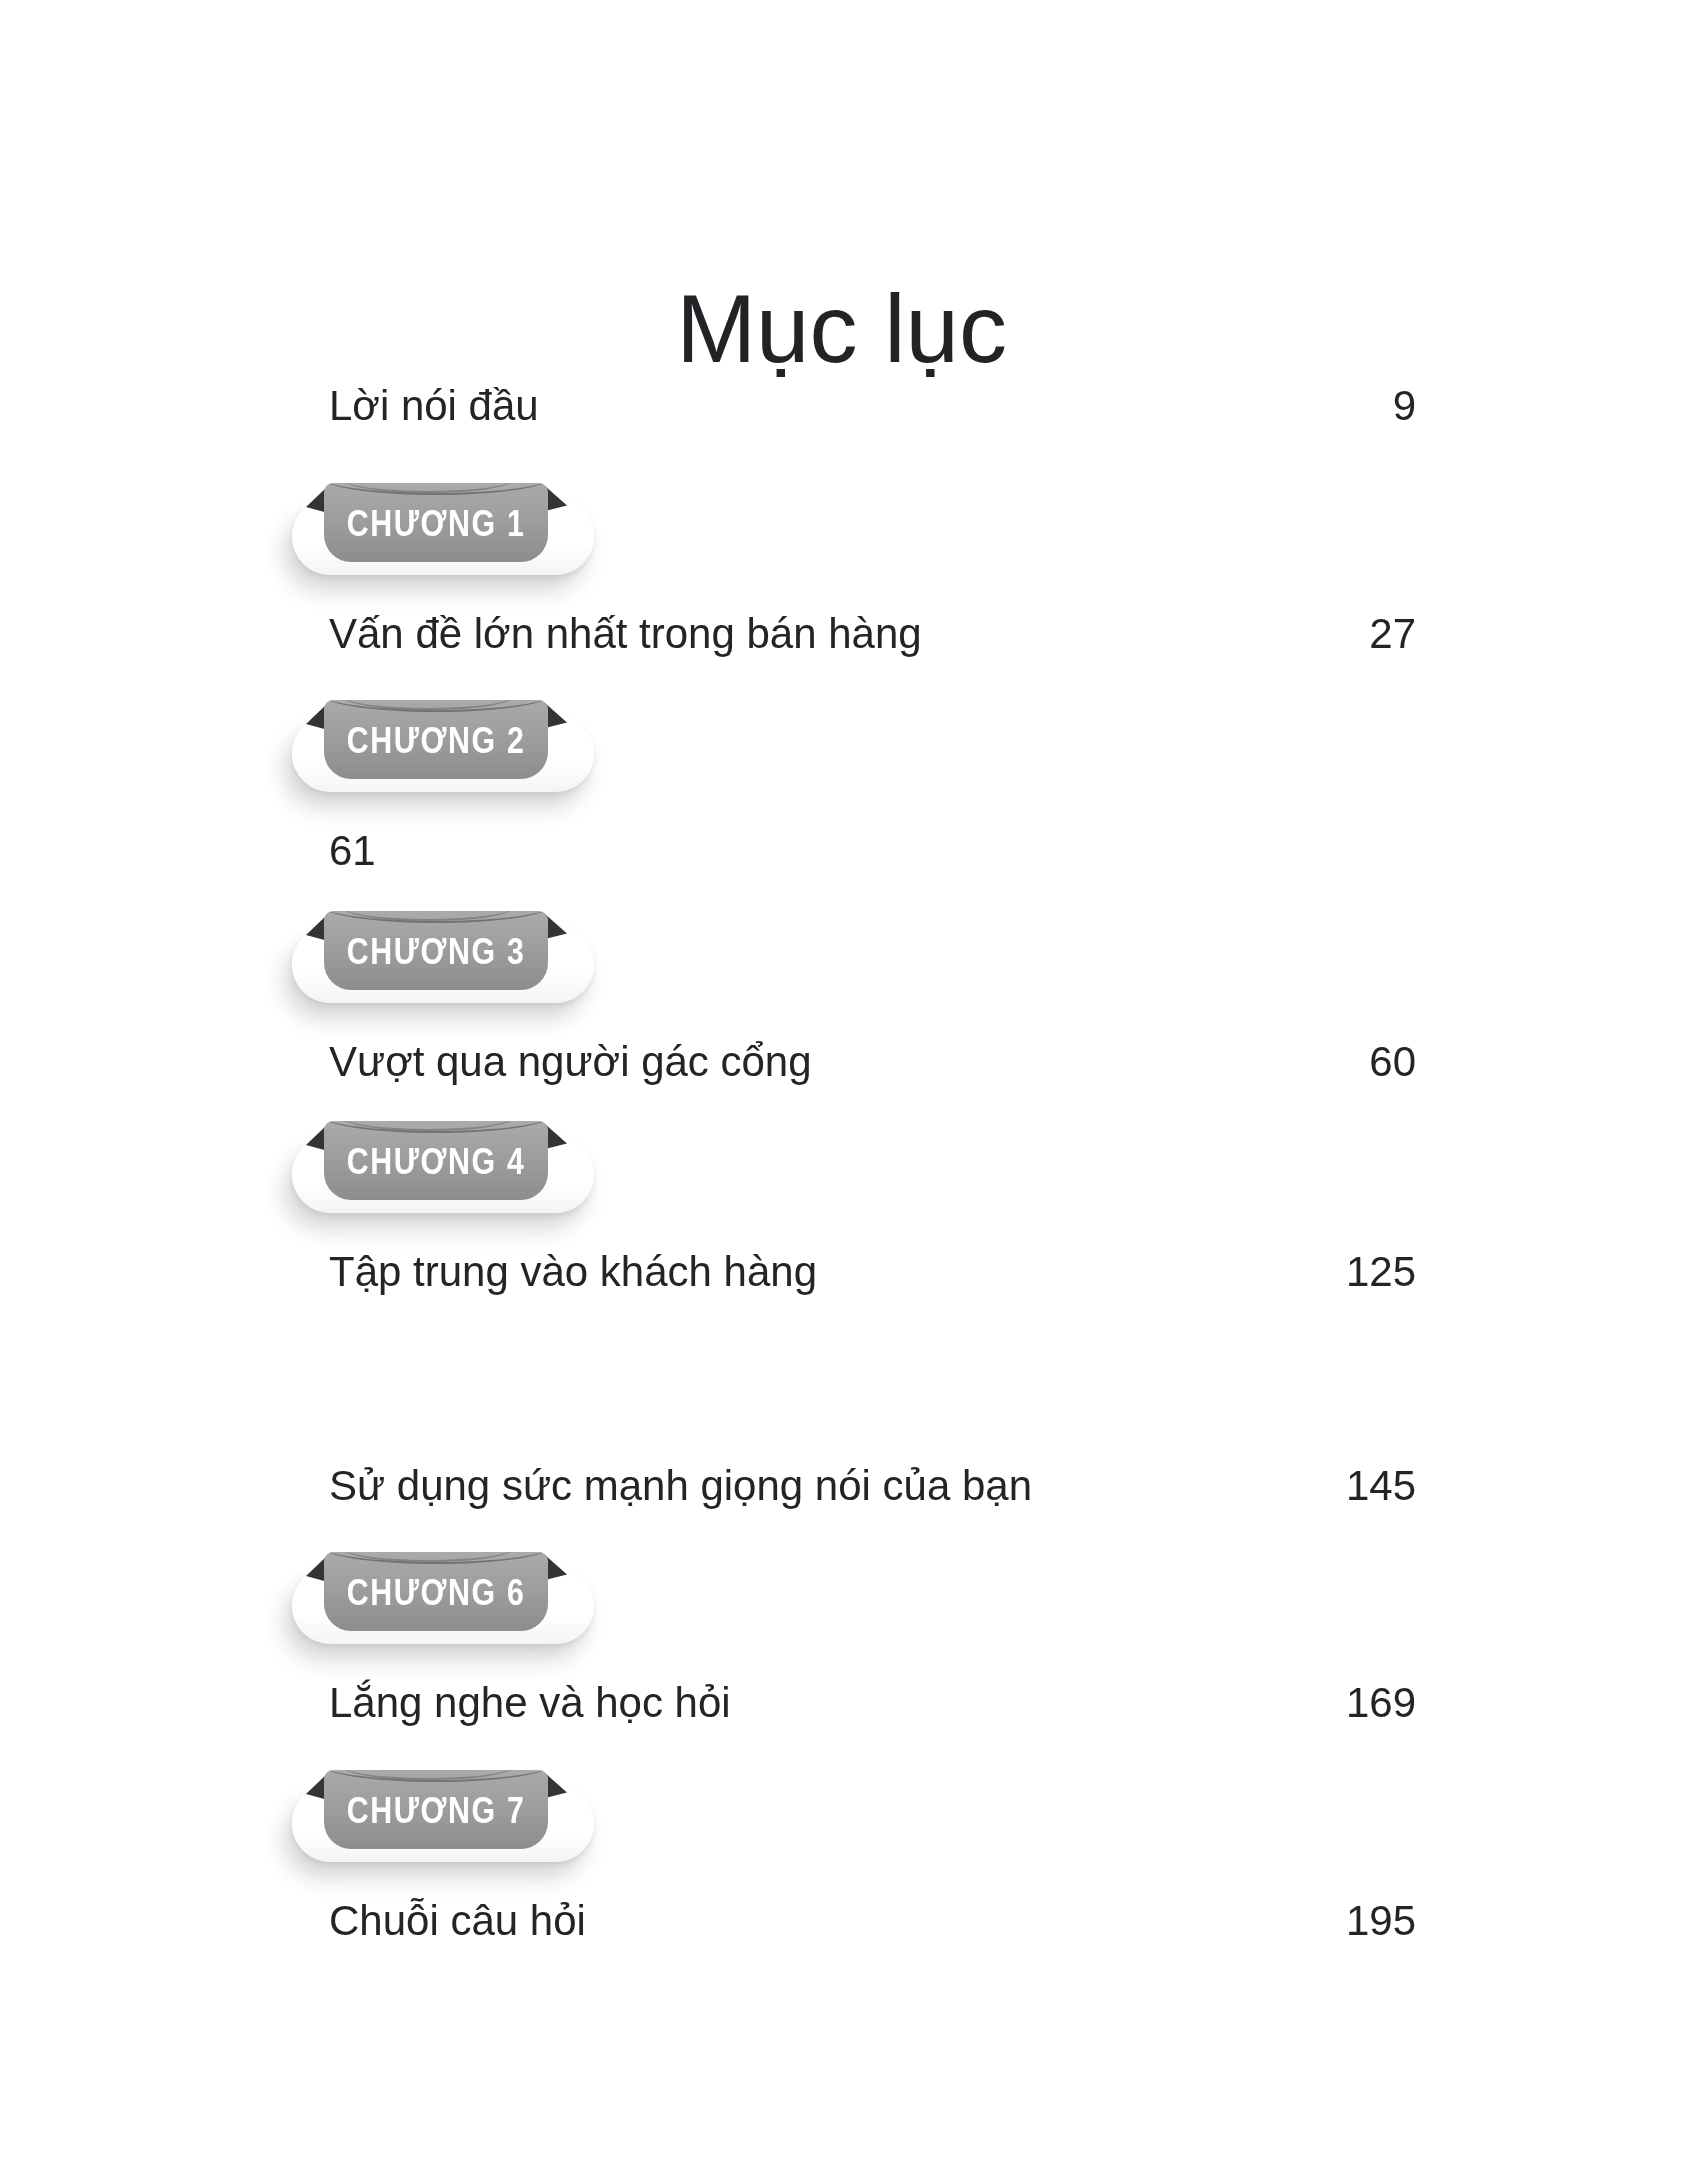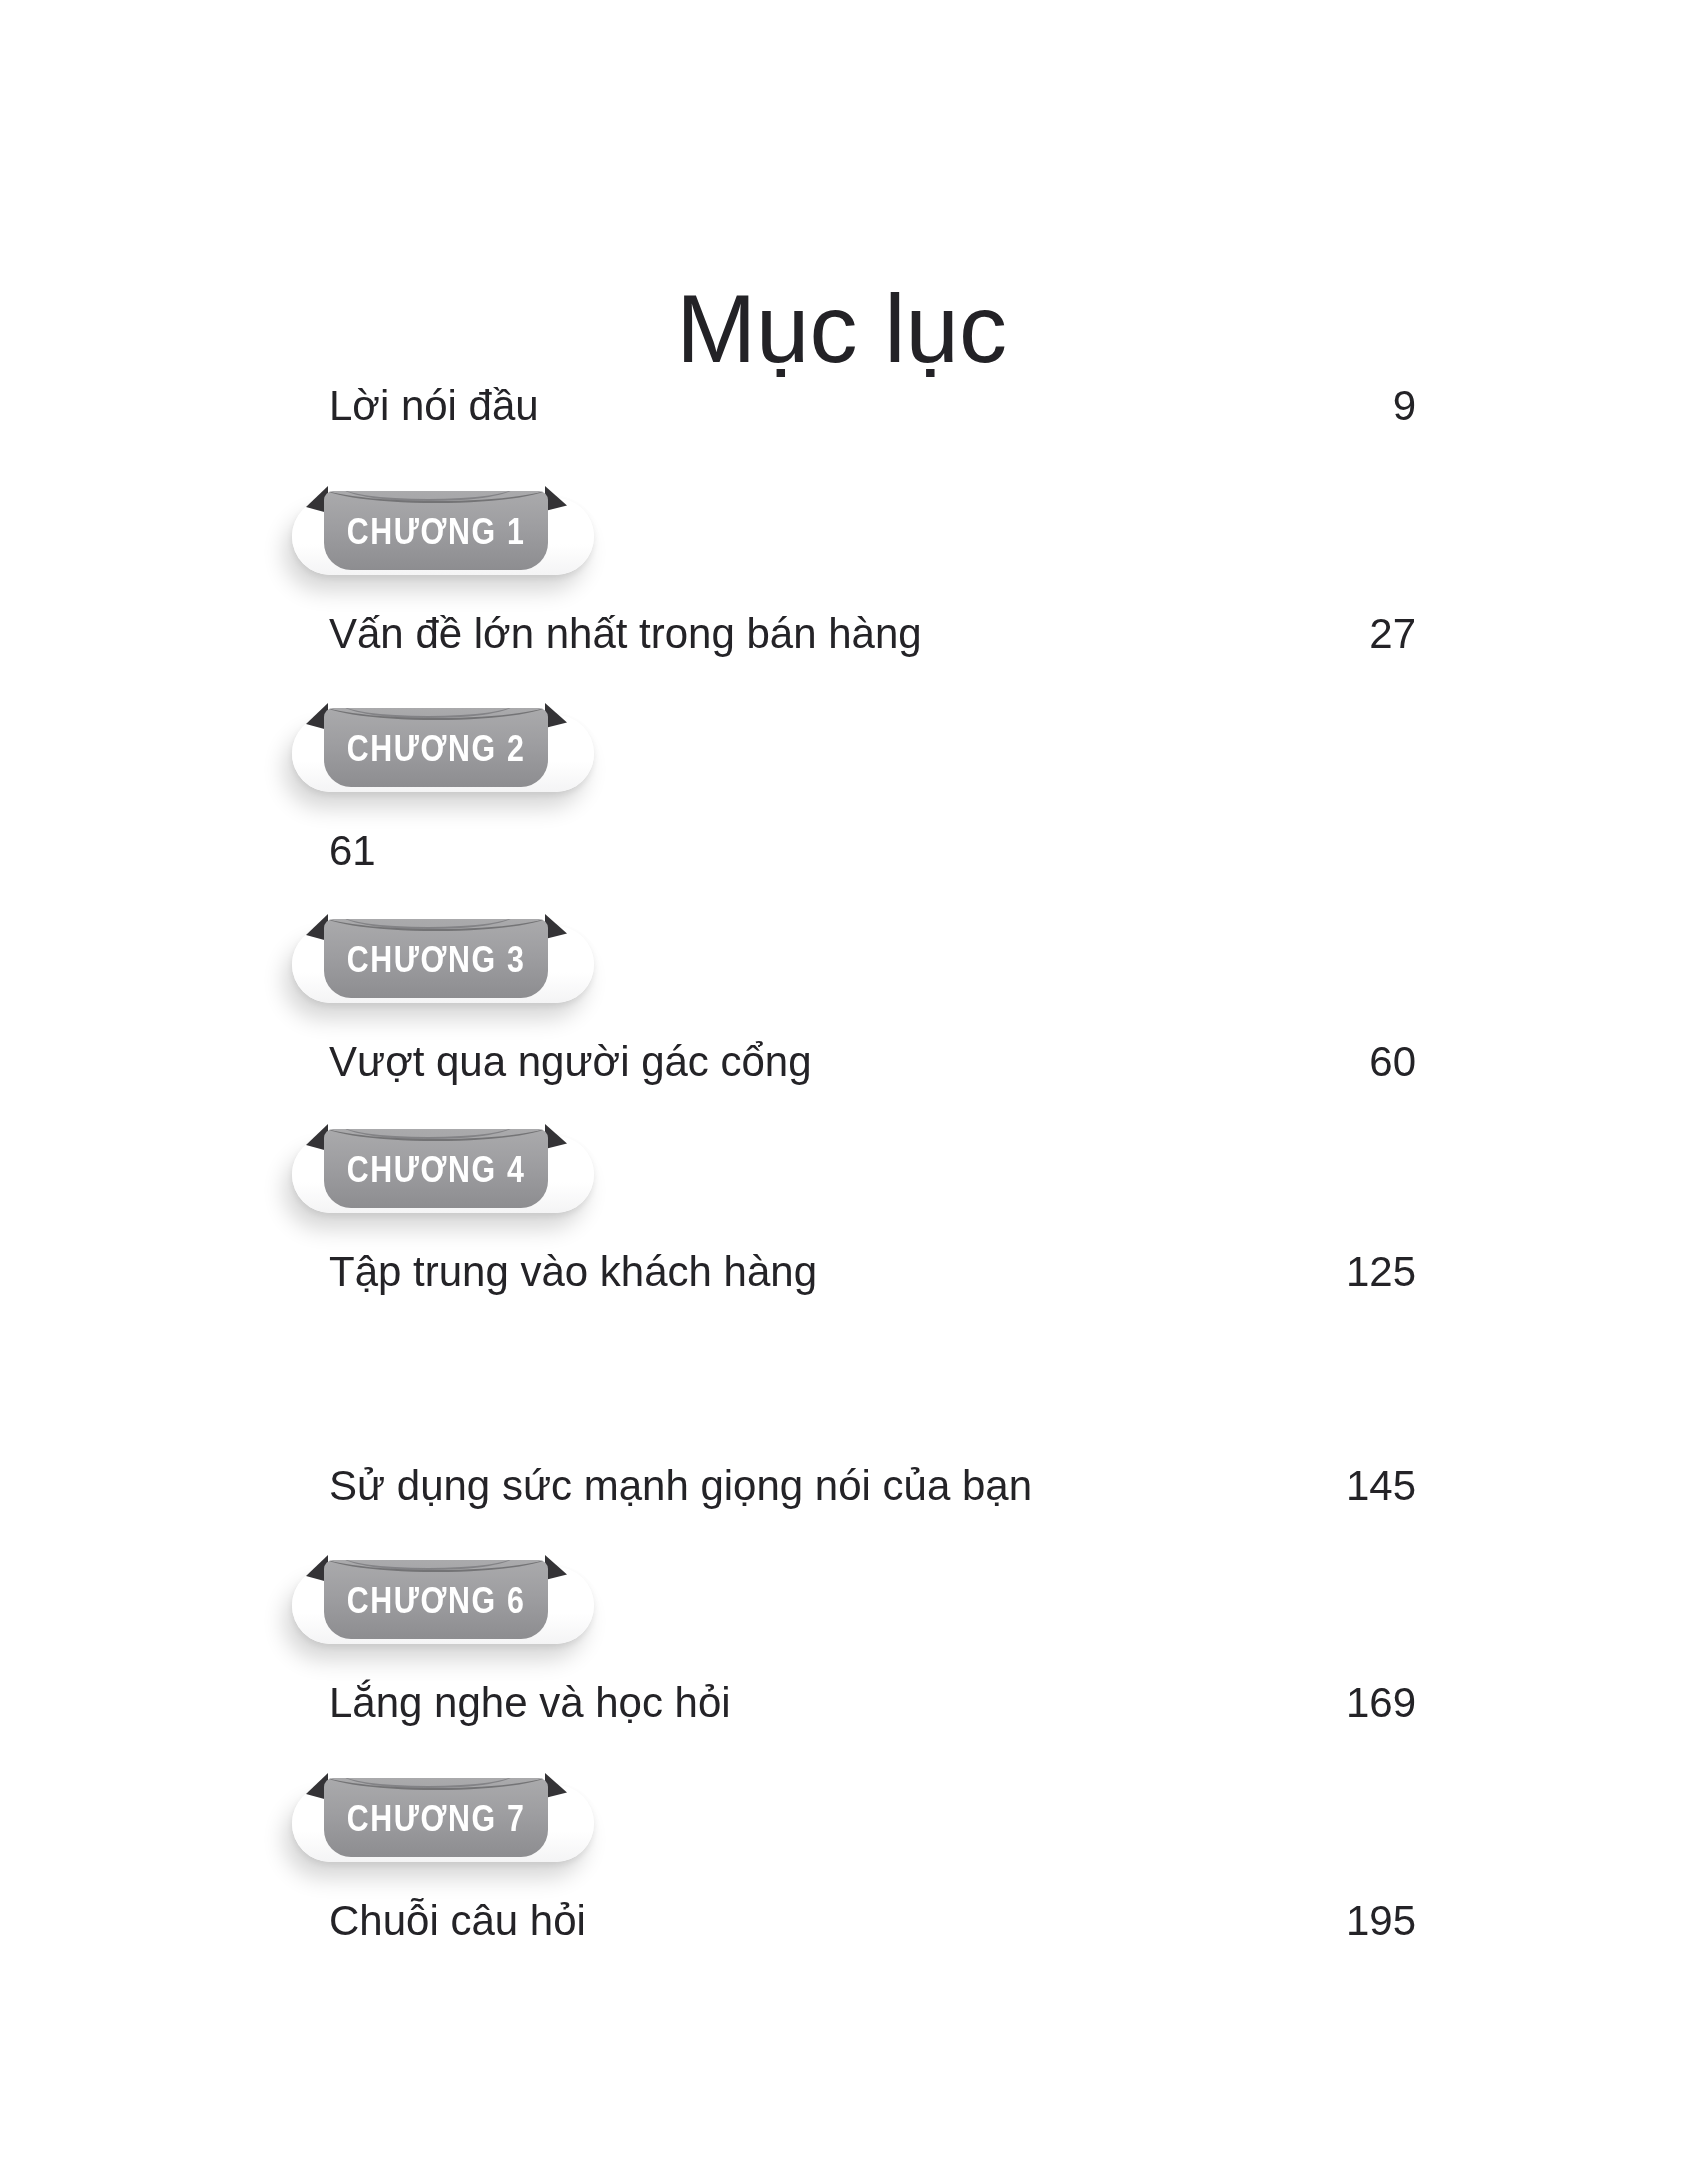--- a/index.html
+++ b/index.html
@@ -70,21 +70,20 @@
     left:253px;top:3px;width:22px;height:25px;
     clip-path:polygon(0 0,0 100%,100% 78%);
   }
   .badge .ribbon{
     position:absolute;
     left:32px;top:0;width:224px;height:79px;
     border-radius:9px 9px 27px 27px;
     background:linear-gradient(180deg,#aaaaac 0%,#9d9da0 48%,#8d8d90 100%);
     display:flex;align-items:center;justify-content:center;
     overflow:hidden;
-    margin-top:8px;
   }
   .badge .arc{
     position:absolute;display:block;
     border-bottom:2px solid rgba(72,72,75,0.55);
     border-radius:0 0 50% 50% / 0 0 100% 100%;
   }
   .badge .arc.a1{left:-6px;right:-6px;top:-7px;height:17px;}
   .badge .arc.a2{left:18px;right:34px;top:-4px;height:12px;border-bottom-color:rgba(72,72,75,0.38);}
   .badge .blabel{
     color:#ffffff;

